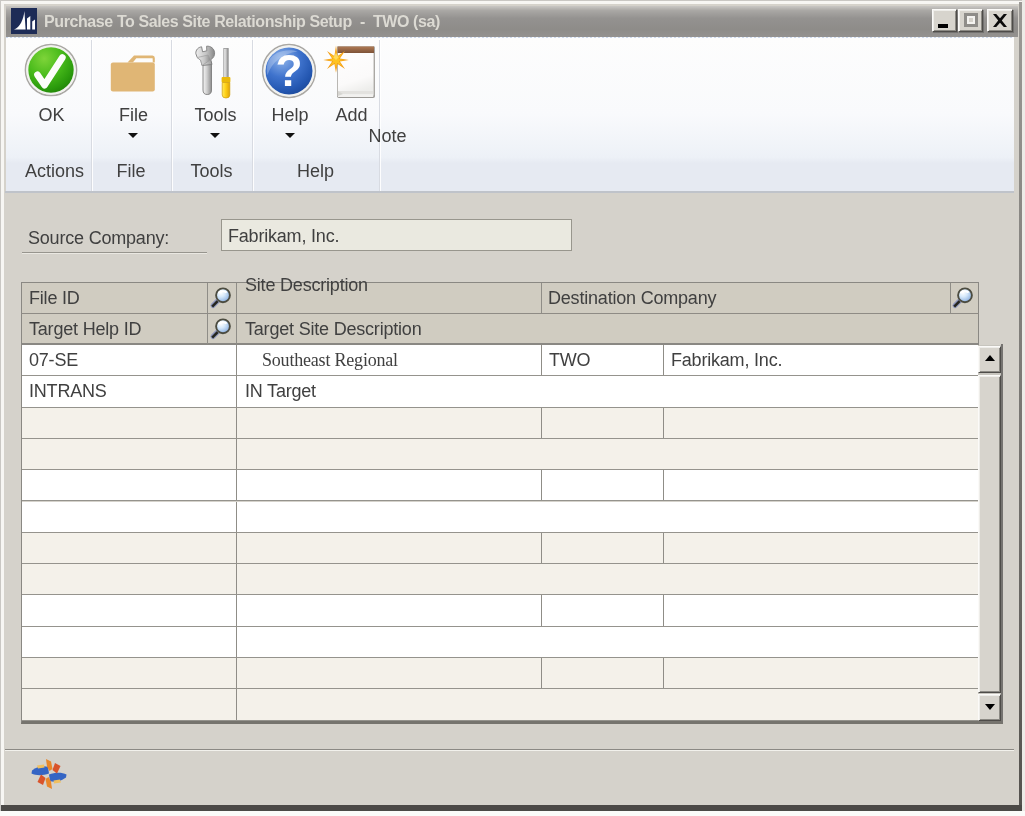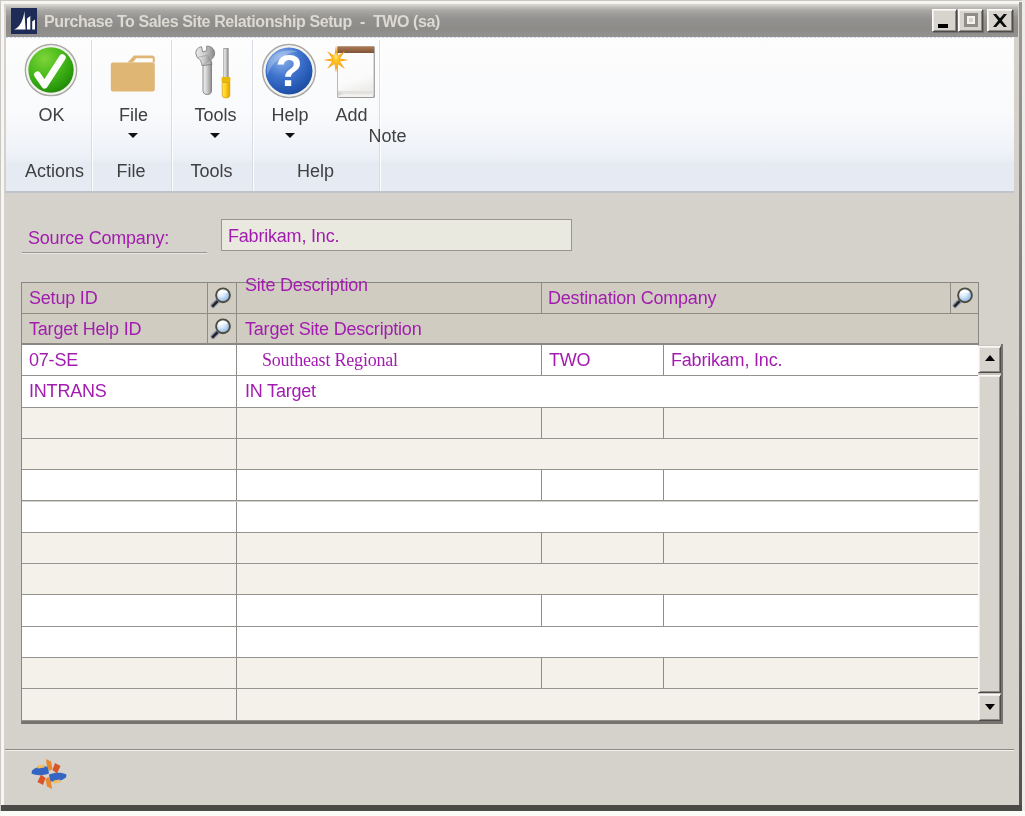--- a/index.html
+++ b/index.html
@@ -1,17 +1,17 @@
 <!DOCTYPE html>
 <html><head><meta charset="utf-8">
 <style>
 html,body{margin:0;padding:0;}
 body{width:1025px;height:816px;position:relative;font-family:"Liberation Sans",sans-serif;background:#fbfbf9;overflow:hidden;}
 .abs{position:absolute;}
-.txt{font-size:18px;color:#a21caf;letter-spacing:-0.2px;white-space:nowrap;}
+.txt{font-size:18px;color:#404040;letter-spacing:-0.2px;white-space:nowrap;}
 .rlab{font-size:18px;color:#404040;text-align:center;white-space:nowrap;}
 .darr{width:0;height:0;border-left:5px solid transparent;border-right:5px solid transparent;border-top:5px solid #111;}
 .vline{background:#8f8d87;width:1px;}
 </style></head>
 <body>
 
 <div class="abs" style="left:0;top:0;width:1023px;height:814px;background:#f7f6f3;border:1px solid #c9c7c3;box-sizing:border-box;"></div>
 <div class="abs" id="content" style="left:4px;top:4px;width:1015px;height:801px;background:#d5d2cb;"></div>
 <div class="abs" style="left:1019px;top:2px;width:3px;height:807px;background:linear-gradient(180deg,#9c9a96,#6b6965 70%,#54524e);"></div>
 <div class="abs" style="left:1022px;top:0;width:3px;height:816px;background:#edebe7;"></div>
@@ -160,21 +160,21 @@
 <div class="abs txt" style="left:228px;top:226px;">Fabrikam, Inc.</div>
 
 <div class="abs" style="left:21px;top:282px;width:958px;height:62px;background:#d0ccc1;border:1px solid #8a8883;box-sizing:border-box;"></div>
 <div class="abs" style="left:21px;top:313px;width:958px;height:1px;background:#8e8b85;"></div>
 <div class="abs vline" style="left:207px;top:283px;height:30px;"></div>
 <div class="abs vline" style="left:236px;top:283px;height:30px;"></div>
 <div class="abs vline" style="left:541px;top:283px;height:30px;"></div>
 <div class="abs vline" style="left:950px;top:283px;height:30px;"></div>
 <div class="abs vline" style="left:207px;top:314px;height:30px;"></div>
 <div class="abs vline" style="left:236px;top:314px;height:30px;"></div>
-<div class="abs txt" style="left:29px;top:283px;height:30px;line-height:30px;">Setup ID</div>
+<div class="abs txt" style="left:29px;top:283px;height:30px;line-height:30px;">File ID</div>
 <div class="abs txt" style="left:245px;top:270px;height:30px;line-height:30px;">Site Description</div>
 <div class="abs txt" style="left:548px;top:283px;height:30px;line-height:30px;">Destination Company</div>
 <div class="abs txt" style="left:29px;top:314px;height:30px;line-height:30px;">Target Help ID</div>
 <div class="abs txt" style="left:245px;top:314px;height:30px;line-height:30px;">Target Site Description</div>
 <svg width="0" height="0" style="position:absolute">
     <defs>
 <radialGradient id="lens" cx="35%" cy="30%" r="80%">
         <stop offset="0%" stop-color="#ffffff"></stop>
         <stop offset="40%" stop-color="#d6e9fa"></stop>
         <stop offset="100%" stop-color="#7da4da"></stop>

